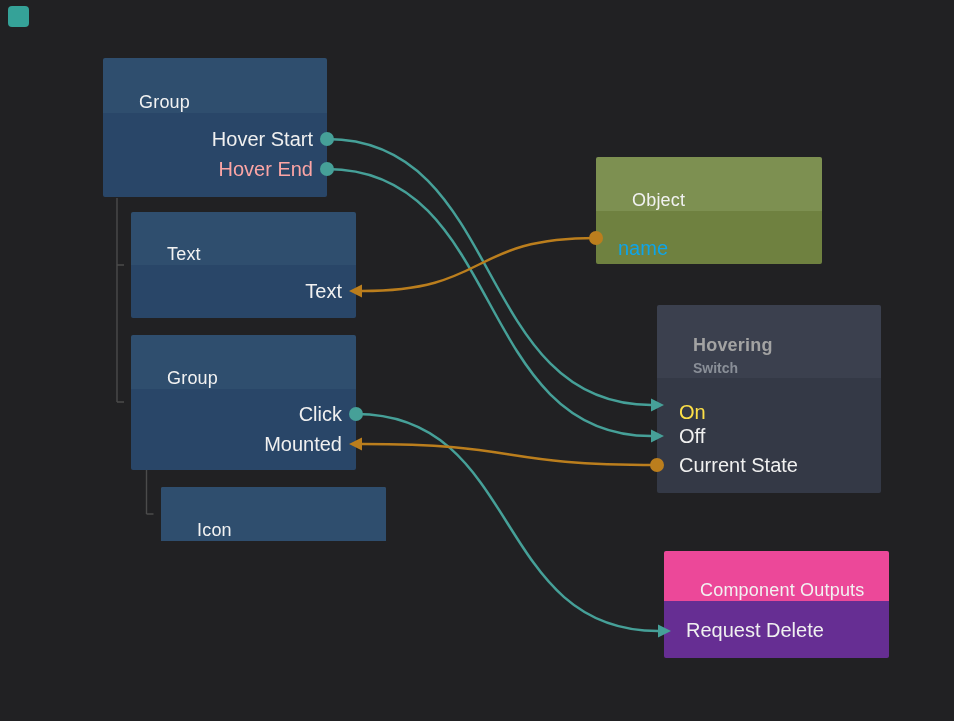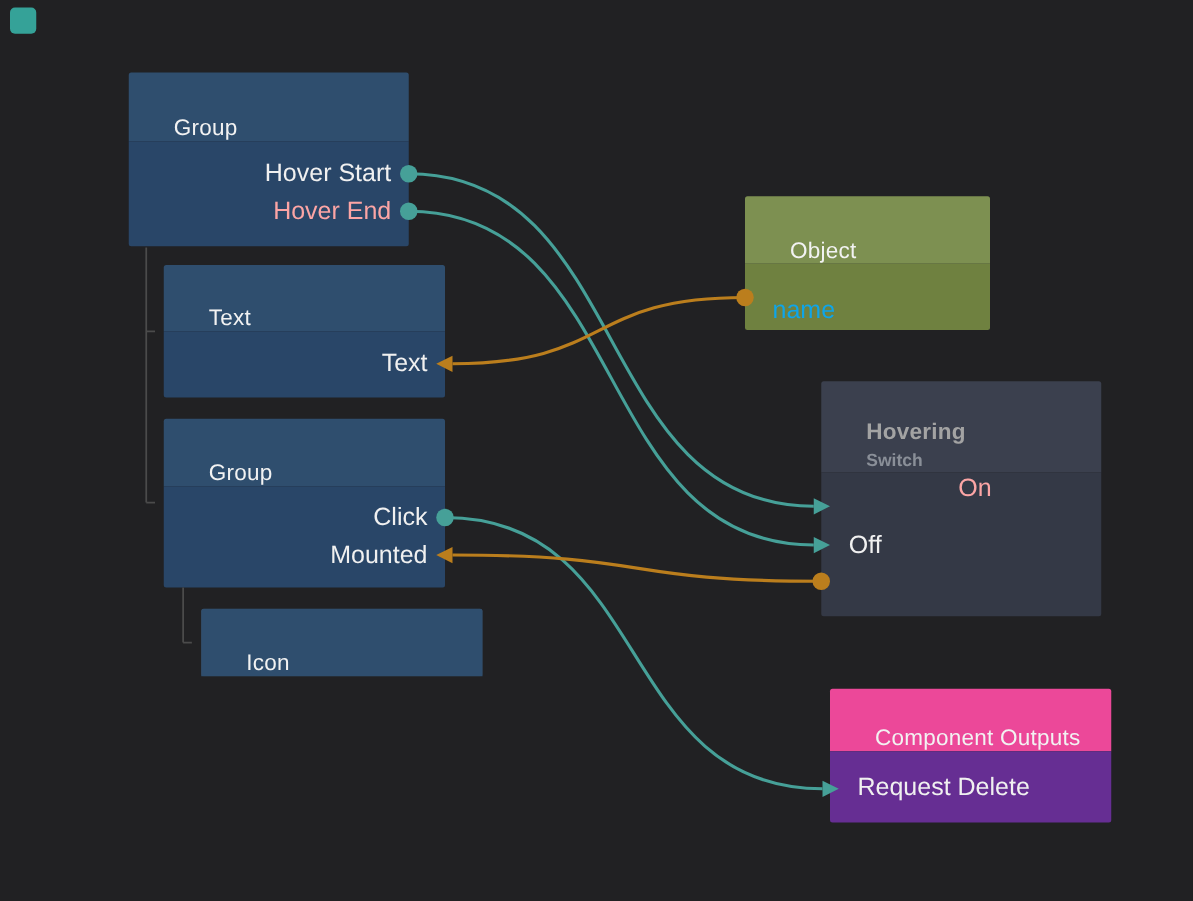--- a/index.html
+++ b/index.html
@@ -54,35 +54,36 @@
         </div>
         <div class="node-body" style="height: 81px; background: rgb(41, 70, 104);"></div>
         <div class="port-row right" style="top: 64px; color: rgb(240, 240, 240);">Click</div>
         <div class="port-row right" style="top: 94px; color: rgb(240, 240, 240);">Mounted</div>
       </div>
       <div class="node outlined" style="left: 161px; top: 487px; width: 225px; height: 54px;">
         <div class="node-header" style="height: 54px; background: rgb(47, 78, 110);">
           <div class="node-title" style="color: rgb(242, 242, 242);">Icon</div>
         </div>
       </div>
-      <div class="node" style="left: 596px; top: 157px; width: 196px; height: 107px;">
+      <div class="node" style="left: 596px; top: 157px; width: 226px; height: 107px;">
         <div class="node-header" style="height: 54px; background: rgb(125, 144, 81);">
           <div class="node-title" style="color: rgb(242, 242, 242);">Object</div>
         </div>
         <div class="node-body" style="height: 53px; background: rgb(111, 129, 64);"></div>
         <div class="port-row left" style="top: 76px; color: #0ea5e9;">name</div>
       </div>
       <div class="node" style="left: 657px; top: 305px; width: 224px; height: 188px;">
         <div class="node-header" style="height: 73px; background: rgb(59, 64, 78);">
           <div class="node-title" style="color: #a3a3a3; font-weight: bold;">Hovering</div>
           <div class="node-subtitle" style="color: rgb(138, 143, 152);">Switch</div>
         </div>
         <div class="node-body" style="height: 115px; background: rgb(52, 57, 70);"></div>
-        <div class="port-row left" style="top: 71px; color: #fca5a5; text-align: center;">On</div>
+        <div class="port-row left" style="top: 92px; color: #fde047;">On</div>
         <div class="port-row left" style="top: 116px; color: rgb(240, 240, 240);">Off</div>
+        <div class="port-row left" style="top: 145px; color: rgb(240, 240, 240);">Current State</div>
       </div>
       <div class="node" style="left: 664px; top: 551px; width: 225px; height: 107px;">
         <div class="node-header" style="height: 50px; background: #ec4899;">
           <div class="node-title" style="color: rgb(242, 242, 242);">Component Outputs</div>
         </div>
         <div class="node-body" style="height: 57px; background: rgb(102, 46, 147);"></div>
         <div class="port-row left" style="top: 64px; color: rgb(240, 240, 240);">Request Delete</div>
       </div>
     </div>
   <svg id="wires" width="954" height="721" viewBox="0 0 954 721">

